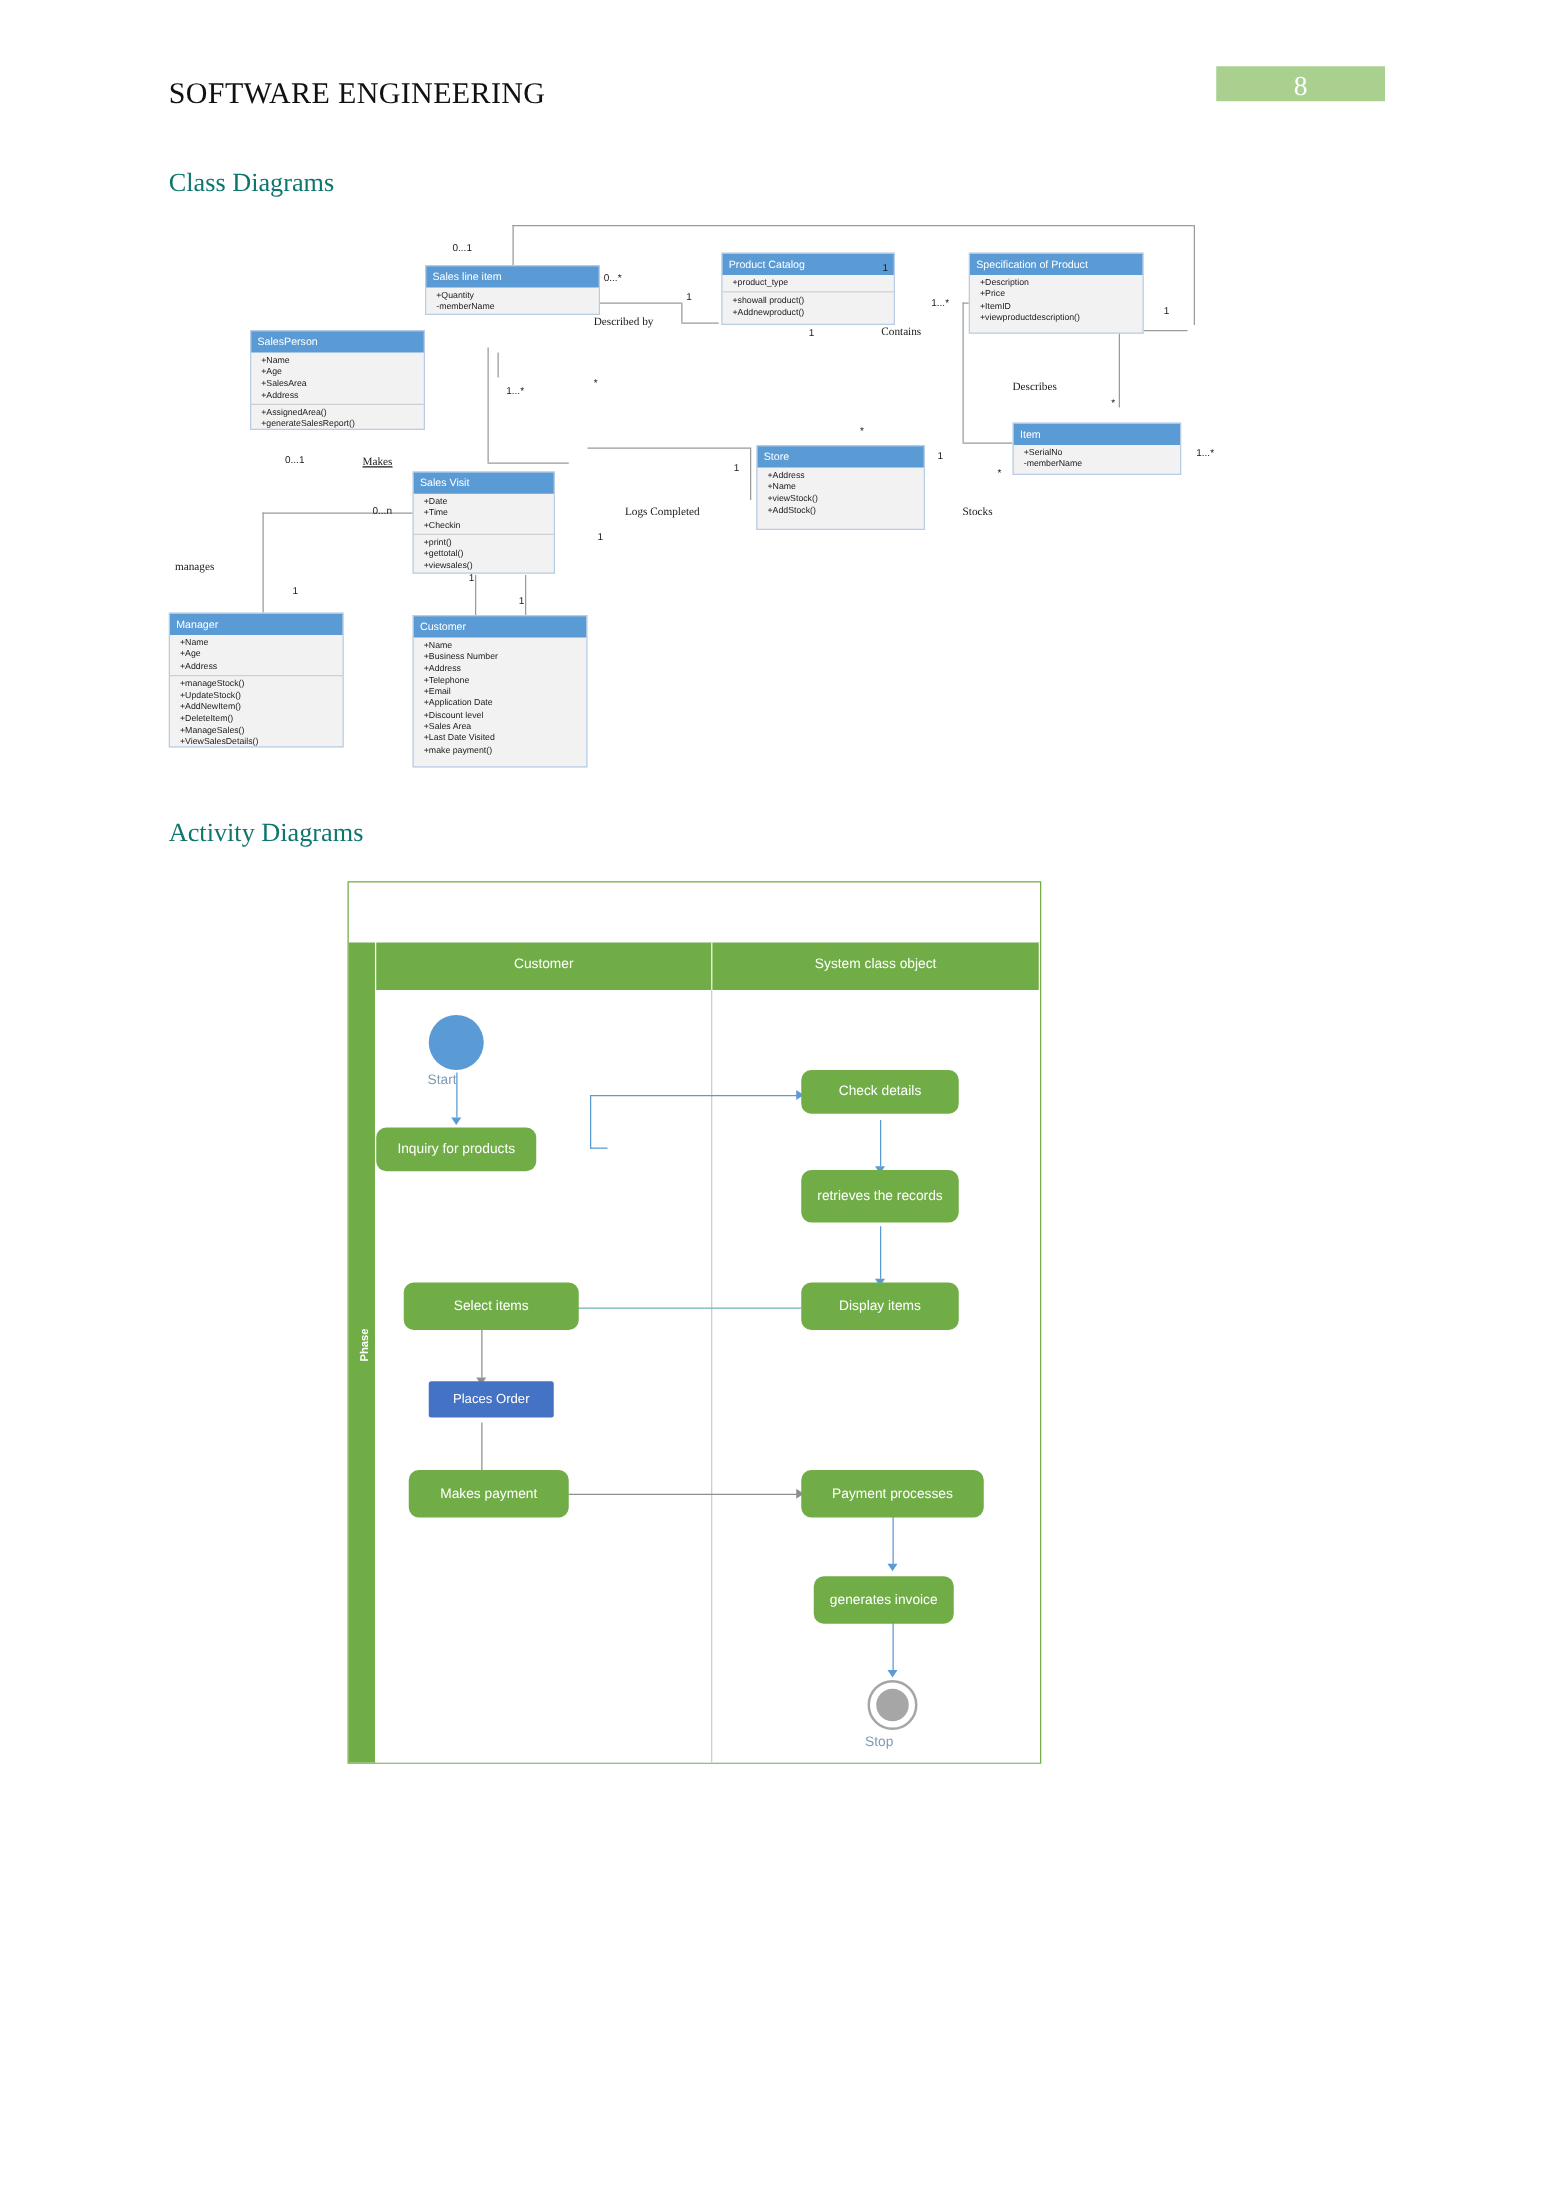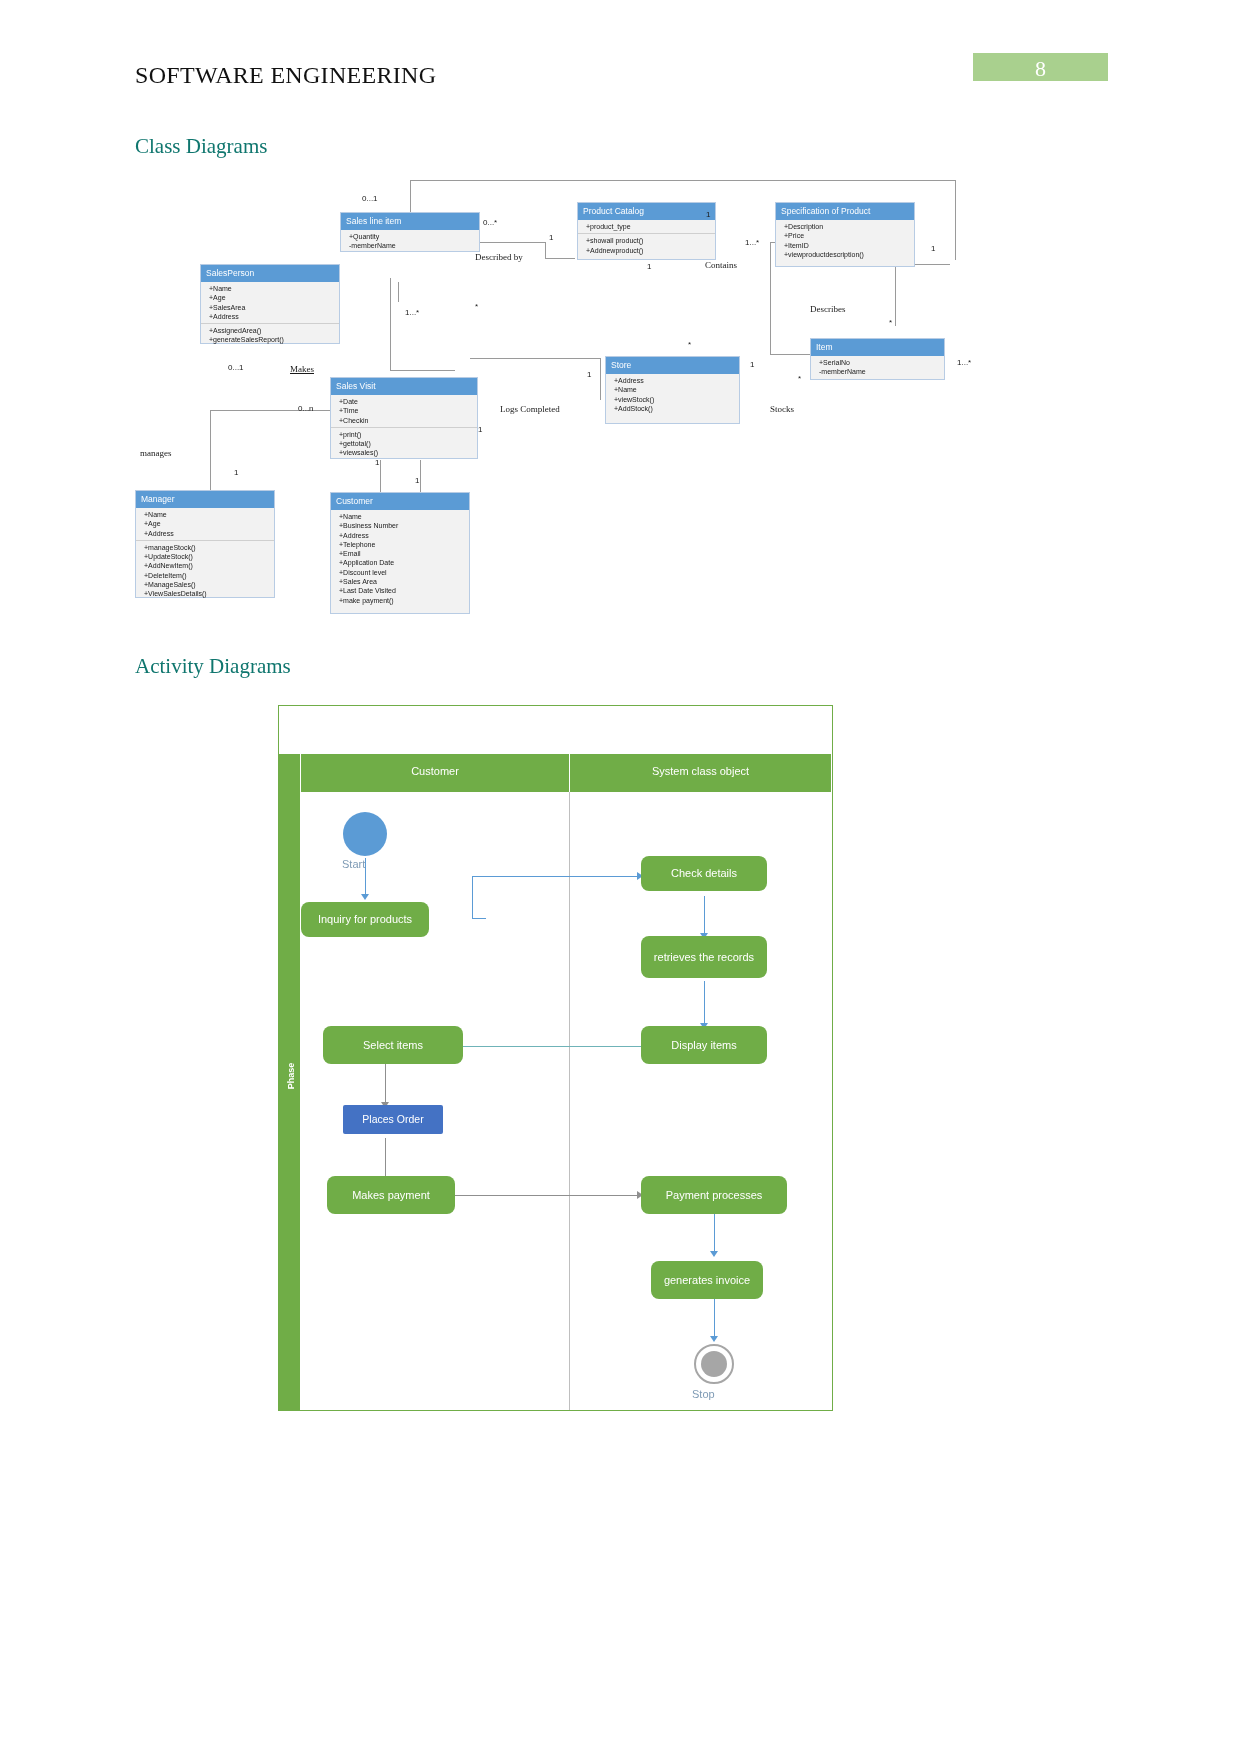--- a/index.html
+++ b/index.html
@@ -171,21 +171,21 @@
     <div class="cls" style="left:475px;top:186px;width:135px;height:68px;">
       <div class="hdr">Store</div>
       <div class="attrs">
         <div class="row">+Address</div>
         <div class="row">+Name</div>
         <div class="row">+viewStock()</div>
         <div class="row">+AddStock()</div>
       </div>
     </div>
 
-    <div class="cls" style="left:200px;top:207px;width:148px;height:82px;">
+    <div class="cls" style="left:200px;top:207px;width:114px;height:82px;">
       <div class="hdr">Sales Visit</div>
       <div class="attrs">
         <div class="row">+Date</div>
         <div class="row">+Time</div>
         <div class="row">+Checkin</div>
       </div>
       <div class="ops">
         <div class="row">+print()</div>
         <div class="row">+gettotal()</div>
         <div class="row">+viewsales()</div>

